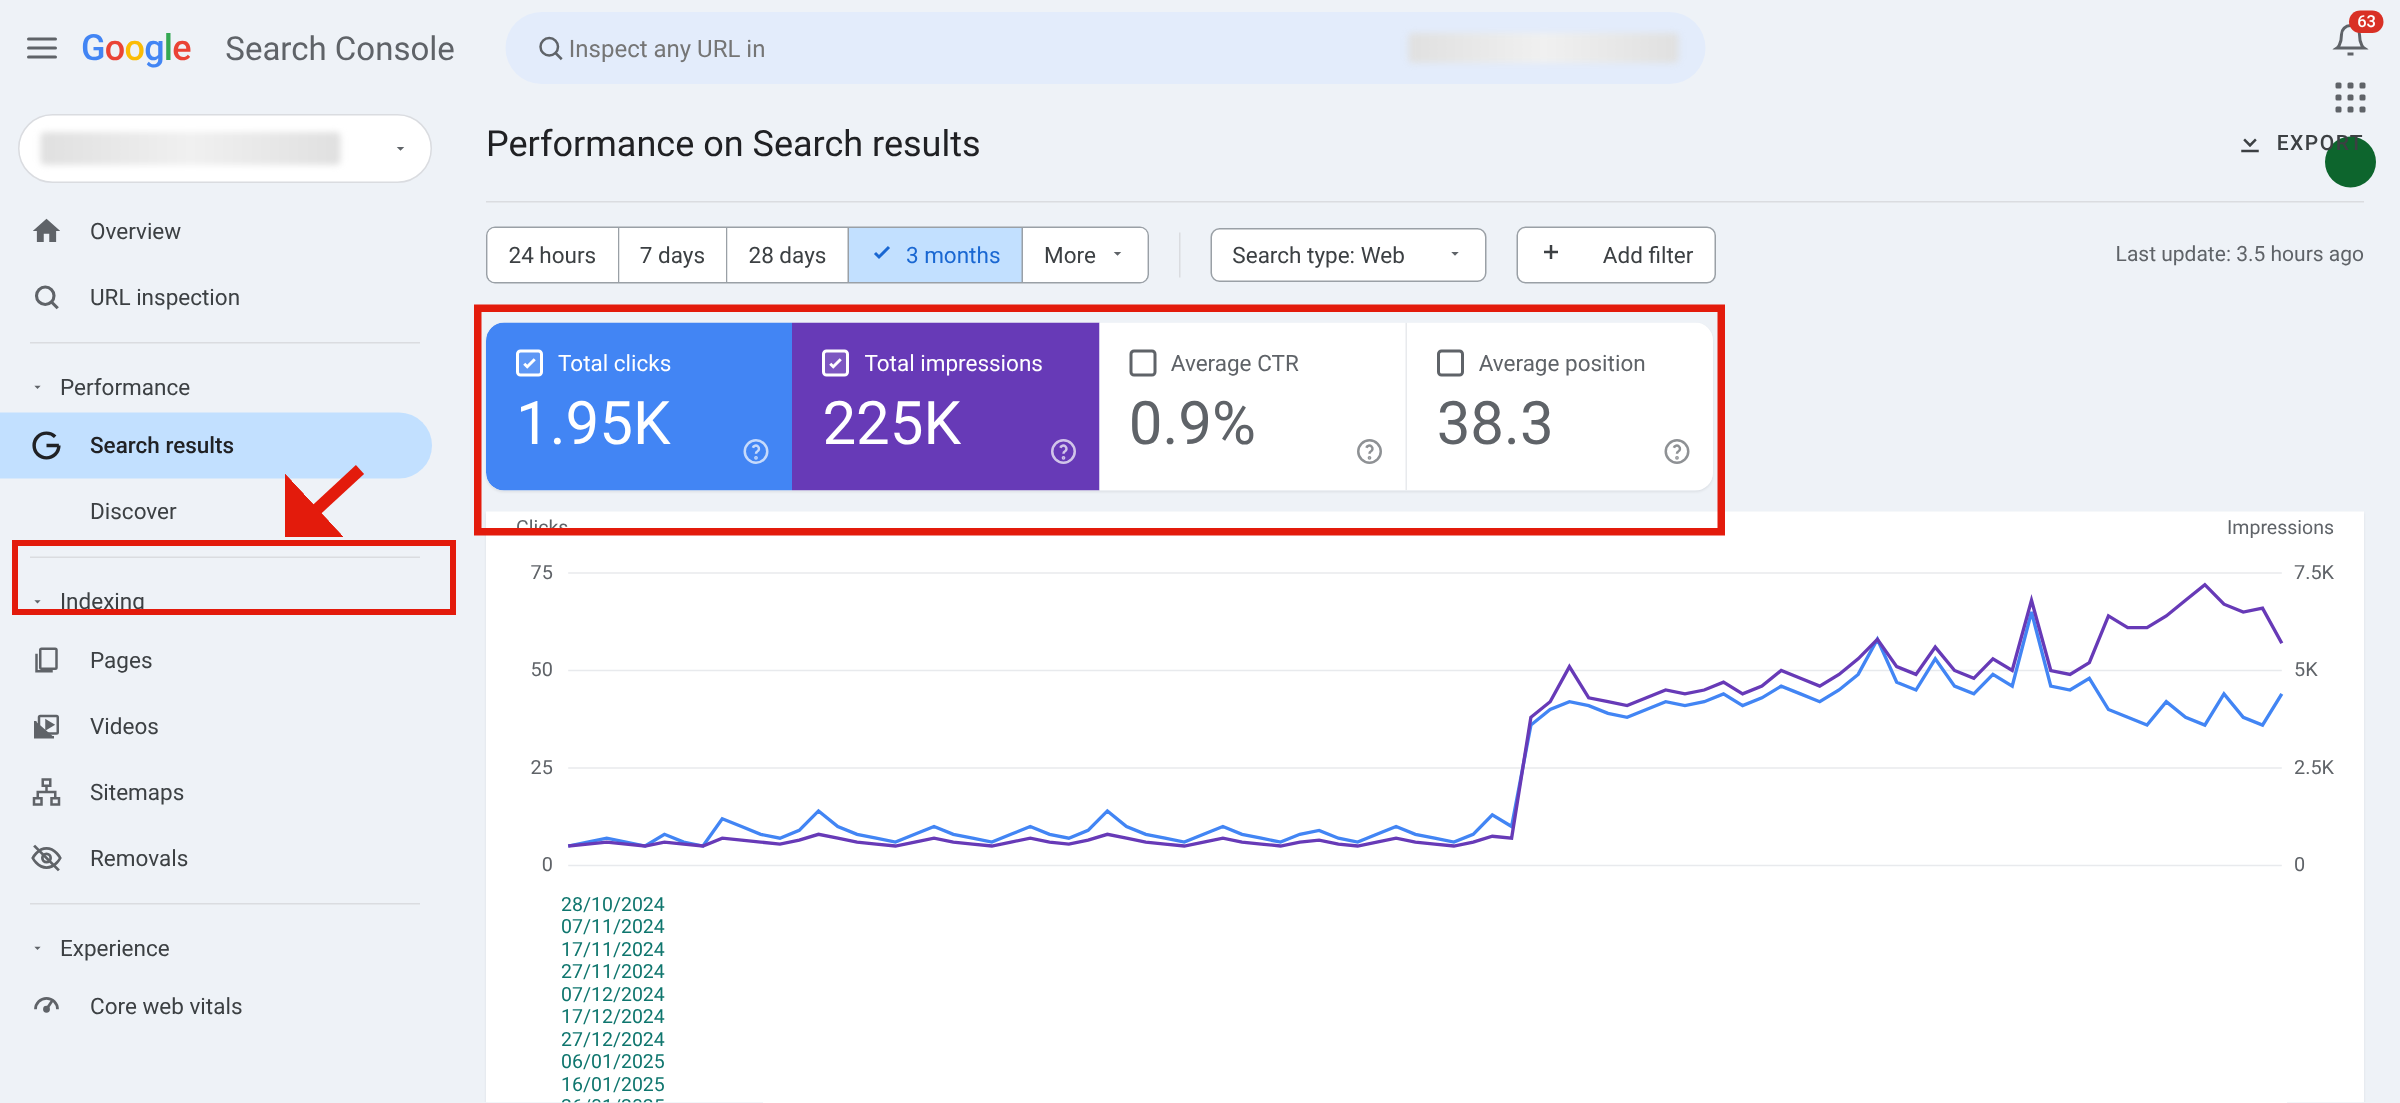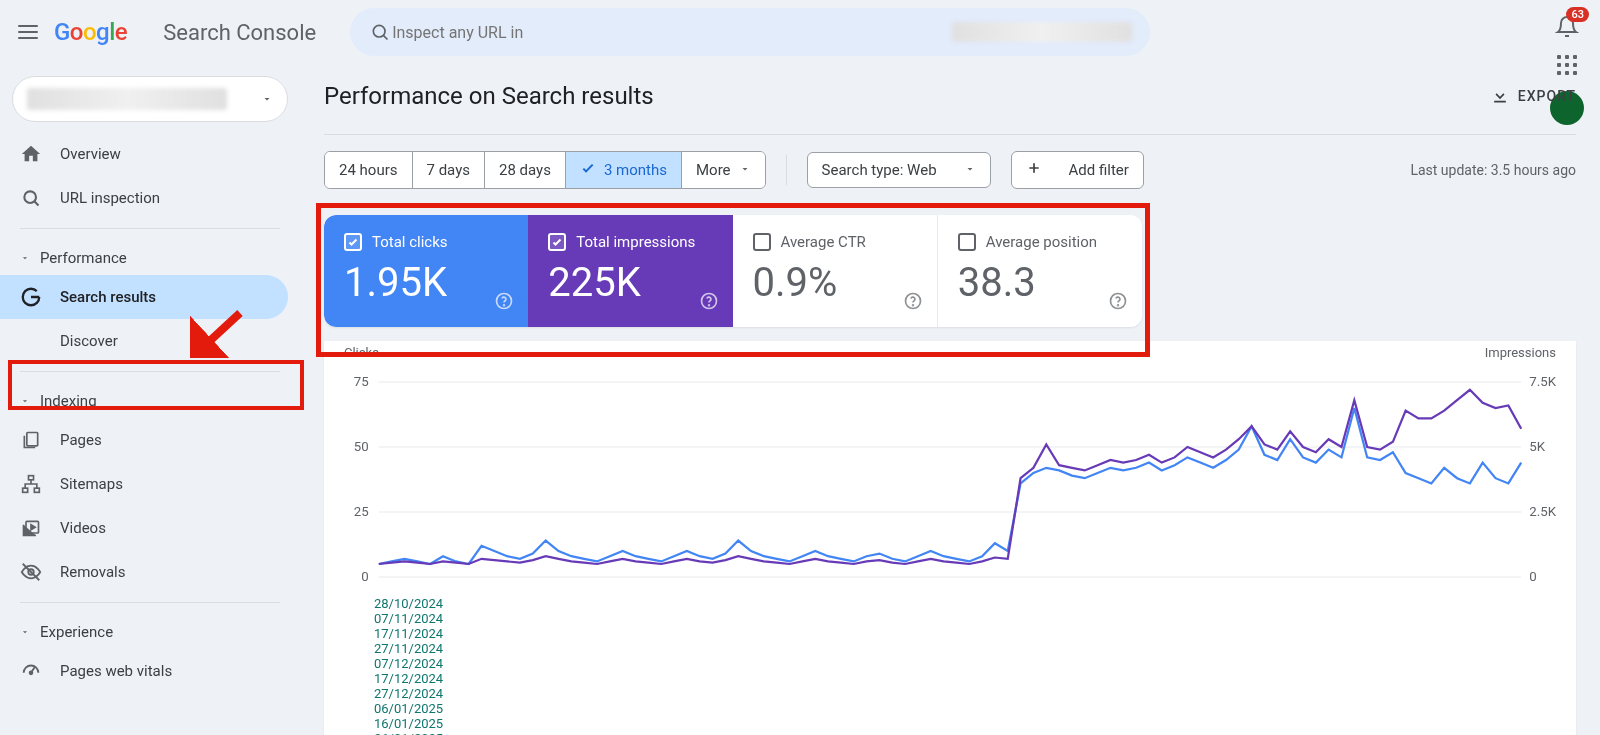--- a/index.html
+++ b/index.html
@@ -1,20 +1,20 @@
 <!DOCTYPE html>
 <html><head>
 <meta charset="utf-8">
 <style>
 * { margin: 0; padding: 0; box-sizing: border-box; font-family: 'Google Sans', Roboto, Arial, sans-serif; }
 body { background: #eef2f7; width: 1600px; height: 735px; overflow: hidden; color: #202124; }
 .topbar { display: flex; align-items: center; height: 64px; padding: 0 16px; gap: 14px; }
 .hamburger { width: 24px; height: 24px; cursor: pointer; }
 .hamburger svg { stroke: #5f6368; }
-.logo { display: flex; align-items: baseline; gap: 20px; font-size: 22px; color: #5f6368; text-align: center; }
+.logo { display: flex; align-items: baseline; gap: 7px; font-size: 22px; color: #5f6368; text-align: center; }
 .google-logo span:nth-child(1){color:#4285F4}
 .google-logo span:nth-child(2){color:#EA4335}
 .google-logo span:nth-child(3){color:#FBBC05}
 .google-logo span:nth-child(4){color:#4285F4}
 .google-logo span:nth-child(5){color:#34A853}
 .google-logo span:nth-child(6){color:#EA4335}
 .google-logo { font-weight: 500; letter-spacing: -0.5px; font-size: 24px;}
 .sc-label { font-size: 22px; color:#5f6368; font-weight:400;margin-left:16px;}
 .searchbox { flex: 0 0 800px; height: 48px; background: #e3ecfb; border-radius: 24px; display: flex; align-items: center; padding: 0 18px; margin-left: 20px;}
 .searchbox input { border: none; background: transparent; flex: 1; font-size: 16px; color: #5f6368; outline: none; }
@@ -201,36 +201,36 @@
           <svg width="20" height="20" viewBox="0 0 24 24" fill="none" stroke="#5f6368" stroke-width="2">
             <rect x="7" y="3" width="13" height="16" rx="1"></rect>
             <path d="M4 7v14h13"></path>
           </svg>
         </span>
       <span>Pages</span>
     </div>
     <div class="nav-item">
       <span class="icon">
           <svg width="20" height="20" viewBox="0 0 24 24" fill="none" stroke="#5f6368" stroke-width="2">
+            <rect x="6" y="4" width="15" height="14" rx="1"></rect>
+            <path d="M3 8v13h15M12 8l5 3-5 3z" fill="#5f6368"></path>
+          </svg>
+        </span>
+      <span>Videos</span>
+    </div>
+    <div class="nav-item">
+      <span class="icon">
+          <svg width="20" height="20" viewBox="0 0 24 24" fill="none" stroke="#5f6368" stroke-width="2">
             <rect x="9" y="2" width="6" height="5"></rect>
             <rect x="2" y="17" width="6" height="5"></rect>
             <rect x="16" y="17" width="6" height="5"></rect>
             <path d="M12 7v5M5 17v-5h14v5"></path>
           </svg>
         </span>
       <span>Sitemaps</span>
-    </div>
-    <div class="nav-item">
-      <span class="icon">
-          <svg width="20" height="20" viewBox="0 0 24 24" fill="none" stroke="#5f6368" stroke-width="2">
-            <rect x="6" y="4" width="15" height="14" rx="1"></rect>
-            <path d="M3 8v13h15M12 8l5 3-5 3z" fill="#5f6368"></path>
-          </svg>
-        </span>
-      <span>Videos</span>
     </div>
     <div class="nav-item">
       <span class="icon">
           <svg width="22" height="22" viewBox="0 0 24 24" fill="none" stroke="#5f6368" stroke-width="2">
             <path d="M2 12s3.5-7 10-7 10 7 10 7-3.5 7-10 7S2 12 2 12z"></path>
             <circle cx="12" cy="12" r="3"></circle>
             <path d="M3 3l18 18"></path>
           </svg>
         </span>
       <span>Removals</span>
@@ -243,21 +243,21 @@
       <span>Experience</span>
     </div>
     <div class="nav-item">
       <span class="icon">
           <svg width="22" height="22" viewBox="0 0 24 24" fill="none" stroke="#5f6368" stroke-width="2">
             <path d="M4 14a8 8 0 1 1 16 0"></path>
             <path d="M12 14 16 8"></path>
             <circle cx="12" cy="14" r="1.5" fill="#5f6368"></circle>
           </svg>
         </span>
-      <span>Pages web vitals</span>
+      <span>Core web vitals</span>
     </div>
 
     <svg class="arrow-annot" width="60" height="50">
       <defs>
           <marker id="ah" markerWidth="10" markerHeight="10" refX="2" refY="5" orient="auto">
             <path d="M0 0 L10 5 L0 10 z" fill="#e31b0c"></path>
           </marker>
         </defs>
       <path d="M50 5 L10 42" stroke="#e31b0c" stroke-width="8" marker-end="url(#ah)"></path>
     </svg>

